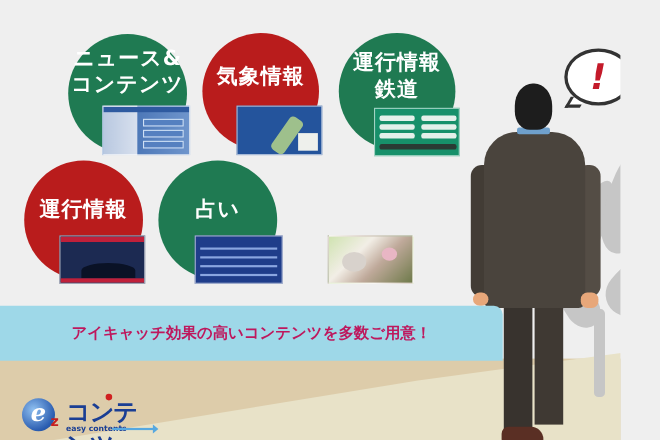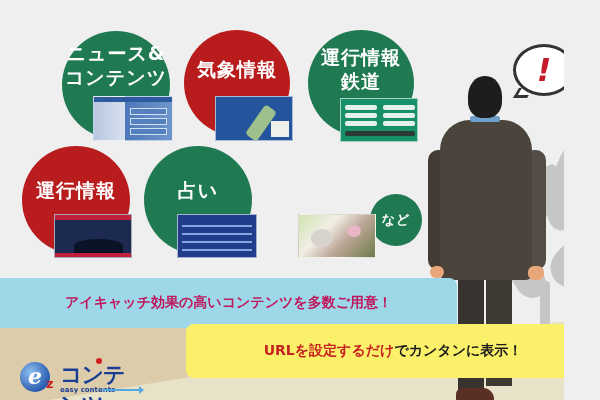--- a/index.html
+++ b/index.html
@@ -160,25 +160,20 @@
       <span>占い</span>
     </div>
   </div>
   <div class="thumb thumb-fortune" style="left:177px;top:198px;width:80px;height:44px;">
     <div class="r" style="top:10px;"></div>
     <div class="r" style="top:18px;"></div>
     <div class="r" style="top:26px;"></div>
     <div class="r" style="top:34px;"></div>
   </div>
 
-  <div class="circle c-dark" style="left:370px;top:178px;width:52px;height:52px;">
-    <div class="label" style="font-size:13px;">
-      <span>など</span>
-    </div>
-  </div>
   <div class="thumb thumb-healing" style="left:298px;top:198px;width:78px;height:44px;">
     <div class="cat"></div>
     <div class="blossom"></div>
   </div>
 
   <div class="person">
     <div class="arm-l"></div>
     <div class="arm-r"></div>
     <div class="leg-l"></div>
     <div class="leg-r"></div>
@@ -191,23 +186,20 @@
   </div>
 
   <div class="bubble-tail"></div>
   <div class="bubble">
     <span class="mark">!</span>
   </div>
 
   <div class="banner-blue">
     <span class="text">アイキャッチ効果の高いコンテンツを多数ご用意！</span>
   </div>
-  <div class="banner-yellow">
-    <span class="text"><span class="accent">URLを設定するだけ</span><span>でカンタンに表示！</span></span>
-  </div>
 
   <div class="logo">
     <div class="logo-e">e</div>
     <div class="logo-z">z</div>
     <div class="logo-main">コンテンツ</div>
     <div class="logo-dot"></div>
     <div class="logo-sub">easy contents</div>
     <div class="logo-arrow"></div>
   </div>
 

